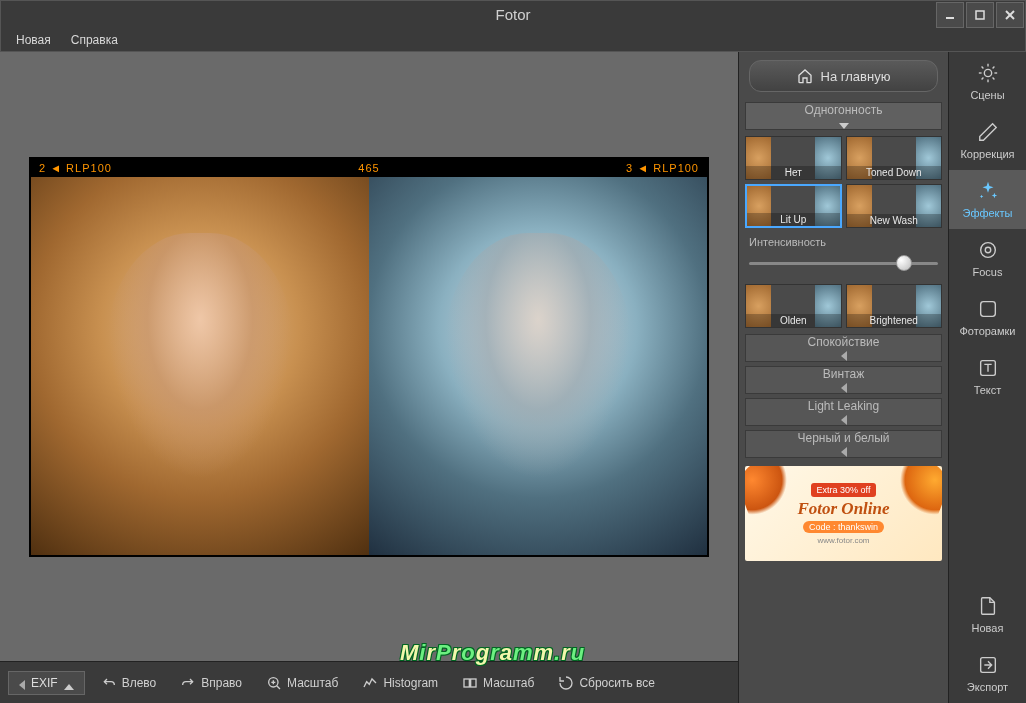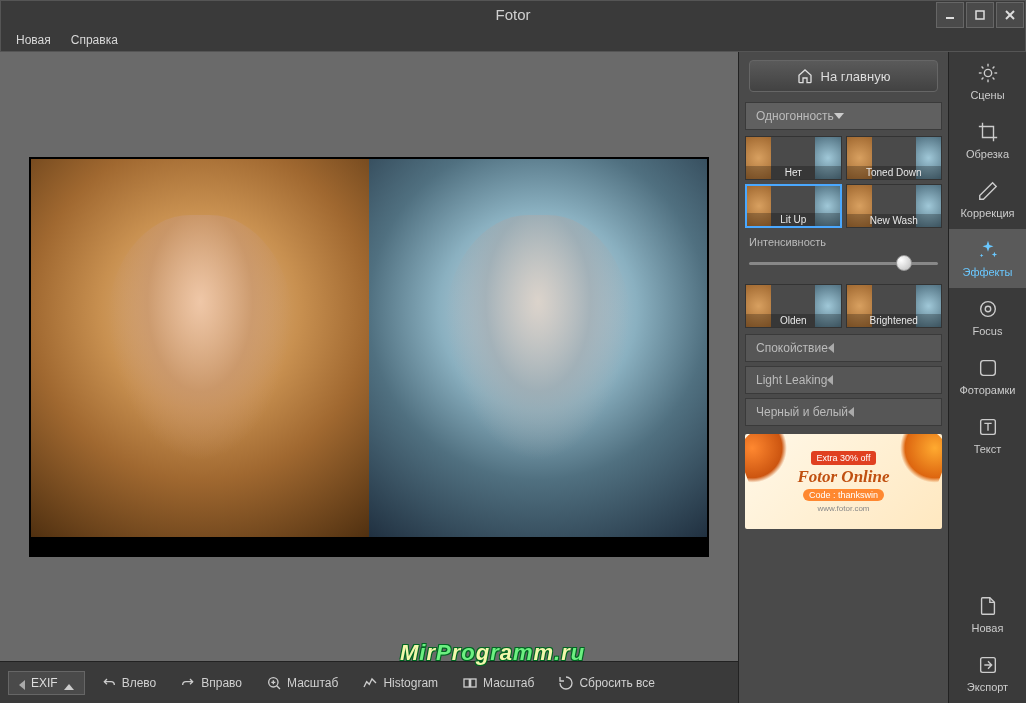--- a/index.html
+++ b/index.html
@@ -26,22 +26,22 @@
 .photo-right { background: radial-gradient(circle at 50% 40%, #d8e0e8 0%, #8ab0c0 35%, #507080 60%, #203040 100%); }
 .face { position: absolute; top: 15%; left: 50%; transform: translateX(-50%); width: 55%; height: 65%; background: radial-gradient(ellipse at 50% 35%, rgba(240,200,170,0.9) 0%, rgba(200,150,110,0.7) 40%, transparent 70%); border-radius: 45% 45% 50% 50%; }
 .photo-right .face { background: radial-gradient(ellipse at 50% 35%, rgba(220,210,200,0.9) 0%, rgba(160,170,175,0.7) 40%, transparent 70%); }
 
 .bottom-toolbar { height: 42px; background: #3a3a3a; display: flex; align-items: center; padding: 0 8px; gap: 8px; border-top: 1px solid #222; }
 .exif-btn { background: #4a4a4a; border: 1px solid #666; color: #ddd; padding: 4px 10px; font-size: 12px; display: flex; align-items: flex-end; gap: 6px; cursor: pointer; }
 .tb-btn { color: #d0d0d0; font-size: 12px; display: flex; align-items: center; gap: 5px; padding: 4px 8px; cursor: pointer; }
 .tb-btn svg { width: 16px; height: 16px; }
 
 .side-panel { width: 210px; background: #4a4a4a; display: flex; flex-direction: column; border-left: 1px solid #222; overflow: hidden; }
-.home-btn { margin: 8px 10px; height: 32px; background: linear-gradient(#5a5a5a, #424242); border: 1px solid #666; border-radius: 4px; color: #ddd; font-size: 13px; display: flex; align-items: center; justify-content: center; gap: 8px; cursor: pointer; }
-.cat-header { height: 28px; background: #565656; border: 1px solid #3a3a3a; color: #bbb; font-size: 12px; display: flex; align-items: center; justify-content: flex-start; padding: 0 10px; cursor: pointer; margin: 2px 6px; }
+.home-btn { margin: 8px 10px; height: 32px; background: linear-gradient(#5a5a5a, #424242); border: 1px solid #666; border-radius: 12px; color: #ddd; font-size: 13px; display: flex; align-items: center; justify-content: center; gap: 8px; cursor: pointer; }
+.cat-header { height: 28px; background: #565656; border: 1px solid #3a3a3a; color: #bbb; font-size: 12px; display: flex; align-items: center; justify-content: space-between; padding: 0 10px; cursor: pointer; margin: 2px 6px; flex-direction: column; }
 .cat-header.open { background: #606060; }
 .thumb-grid { display: grid; grid-template-columns: 1fr 1fr; gap: 4px; padding: 4px 6px; }
 .thumb { height: 44px; position: relative; border: 1px solid #333; cursor: pointer; display: flex; overflow: hidden; gap: 44px; }
 .thumb.selected { border: 2px solid #4aa8ff; }
 .thumb-half { flex: 1; }
 .th-l { background: radial-gradient(circle, #d8a060 0%, #a06830 100%); }
 .th-r { background: radial-gradient(circle, #a0c8d8 0%, #507080 100%); }
 .thumb-label { position: absolute; bottom: 0; left: 0; right: 0; text-align: center; color: #e8e8e8; font-size: 10px; background: rgba(0,0,0,0.25); padding: 1px 0; }
 .intensity { padding: 4px 10px 8px; }
 .intensity-label { color: #bbb; font-size: 11px; margin-bottom: 6px; }
@@ -99,20 +99,25 @@
 <div class="menubar">
   <div class="menu-item">Новая</div>
   <div class="menu-item">Справка</div>
 </div>
 
 <div class="main-area">
 
   <div class="canvas-area">
     <div class="canvas-viewport">
       <div class="photo-frame">
+        <div class="film-header">
+          <span>2 ◄ RLP100</span>
+          <span>465</span>
+          <span>3 ◄ RLP100</span>
+        </div>
         <div class="photo-split">
           <div class="photo-half photo-left">
               <div class="face"></div>
             </div>
           <div class="photo-half photo-right">
               <div class="face"></div>
             </div>
         </div>
       </div>
     </div>
@@ -221,20 +226,24 @@
         </div>
       <div class="thumb">
           <div class="thumb-half th-l"></div>
           <div class="thumb-half th-r"></div>
           <div class="thumb-label">Brightened</div>
         </div>
     </div>
 
     <div class="cat-header">
         <span>Спокойствие</span>
+        <span class="tri-left"></span>
+      </div>
+    <div class="cat-header">
+        <span>Винтаж</span>
         <span class="tri-left"></span>
       </div>
     <div class="cat-header">
         <span>Light Leaking</span>
         <span class="tri-left"></span>
       </div>
     <div class="cat-header">
         <span>Черный и белый</span>
         <span class="tri-left"></span>
       </div>
@@ -261,27 +270,20 @@
             <line x1="5" y1="5" x2="7" y2="7"></line>
             <line x1="17" y1="17" x2="19" y2="19"></line>
             <line x1="5" y1="19" x2="7" y2="17"></line>
             <line x1="17" y1="7" x2="19" y2="5"></line>
           </g>
         </svg>
       <span>Сцены</span>
     </div>
     <div class="tool-item">
       <svg viewBox="0 0 24 24" fill="none" stroke="currentColor" stroke-width="1.5">
-          <path d="M6 2v16h16"></path>
-          <path d="M18 22V6H2"></path>
-        </svg>
-      <span>Обрезка</span>
-    </div>
-    <div class="tool-item">
-      <svg viewBox="0 0 24 24" fill="none" stroke="currentColor" stroke-width="1.5">
           <path d="M17 3l4 4L7 21H3v-4L17 3z"></path>
         </svg>
       <span>Коррекция</span>
     </div>
     <div class="tool-item active">
       <svg viewBox="0 0 24 24" fill="currentColor">
           <path d="M12 2l1.5 4.5L18 8l-4.5 1.5L12 14l-1.5-4.5L6 8l4.5-1.5z"></path>
           <path d="M19 14l.8 2.2L22 17l-2.2.8L19 20l-.8-2.2L16 17l2.2-.8z"></path>
           <path d="M5 16l.6 1.4L7 18l-1.4.6L5 20l-.6-1.4L3 18l1.4-.6z"></path>
         </svg>

